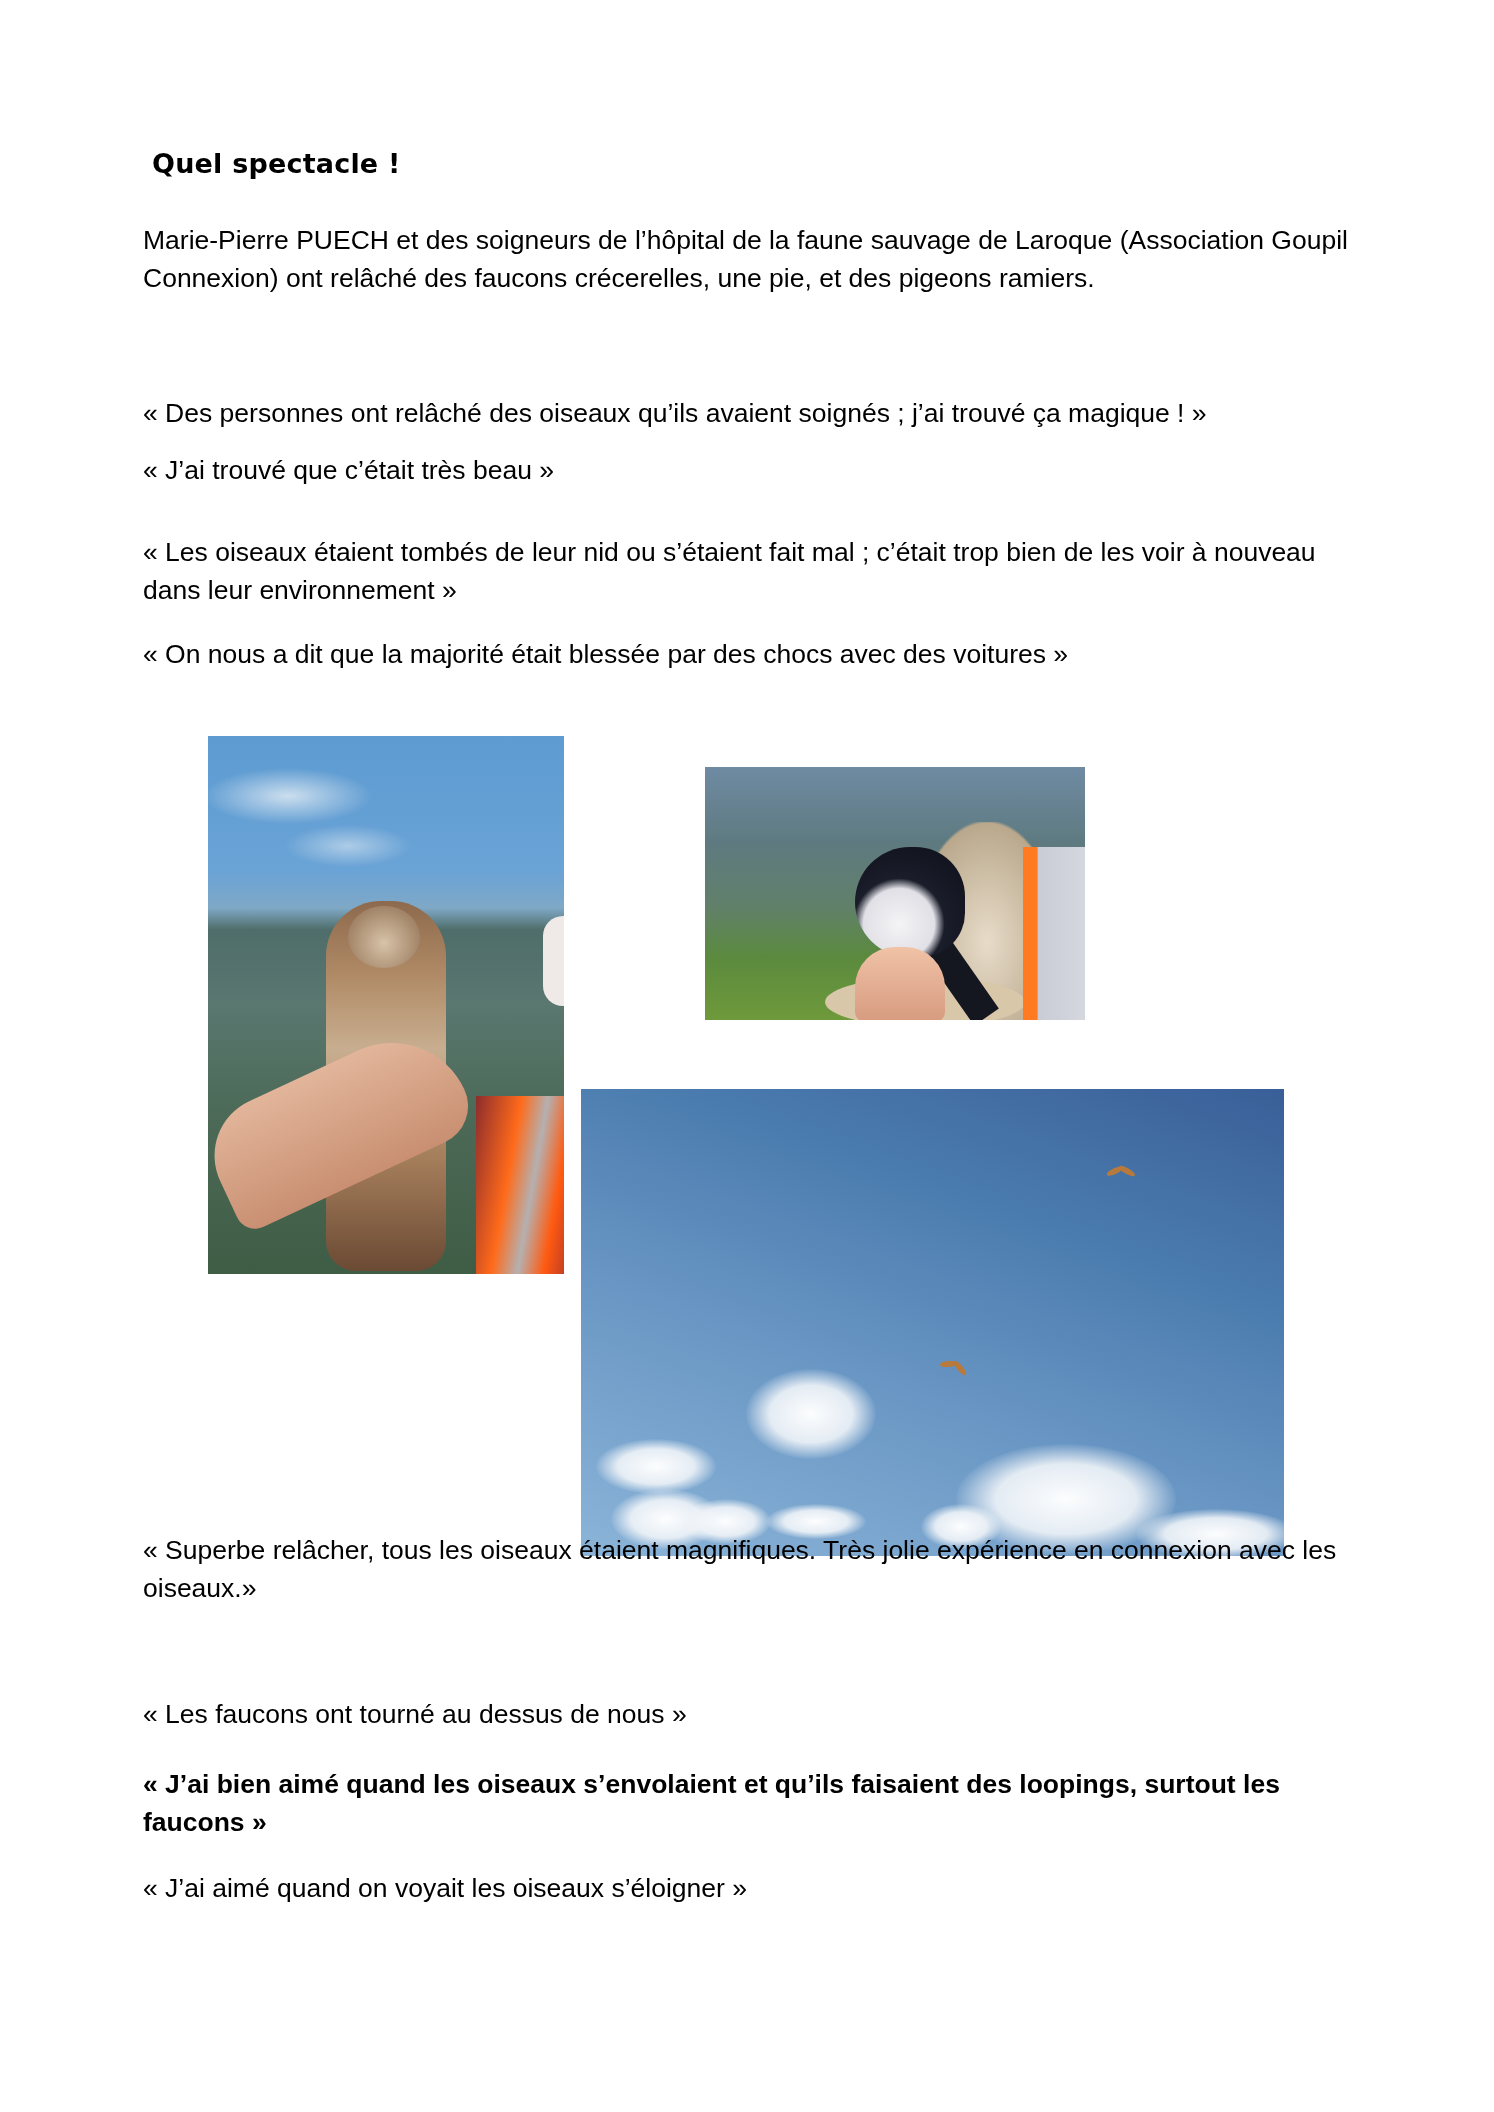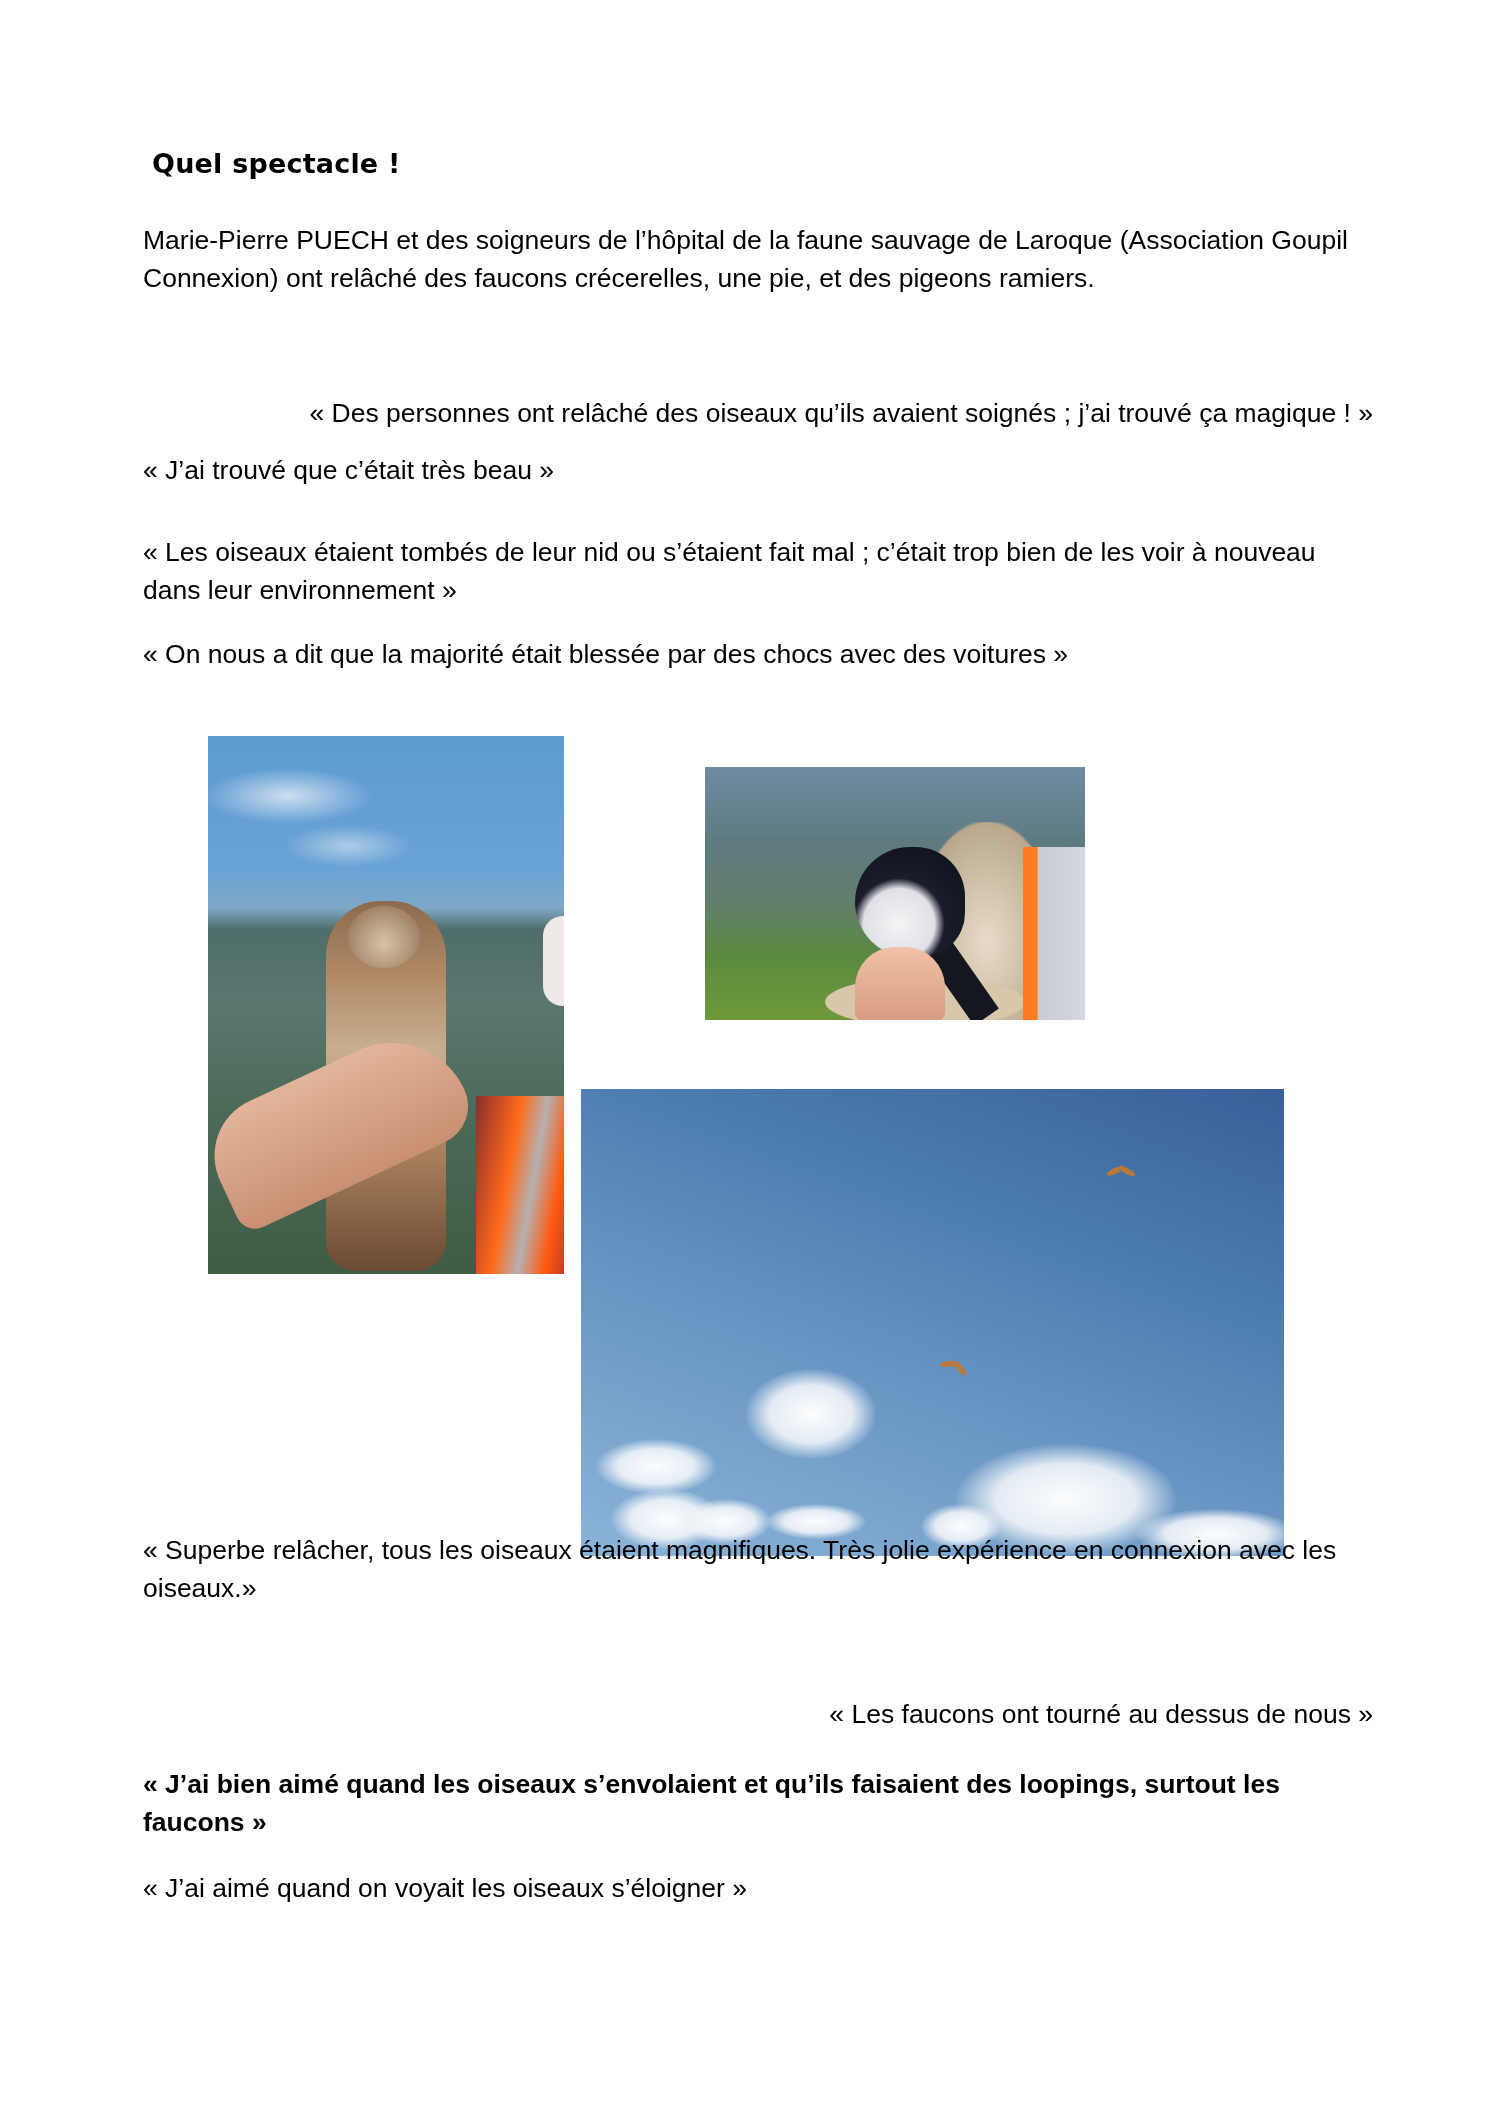--- a/index.html
+++ b/index.html
@@ -54,21 +54,21 @@
   .hawk::before { left: 0; transform: rotate(-25deg); }
   .hawk::after { right: 0; transform: rotate(30deg); }
 </style>
 </head>
 <body>
 
 <div class="abs title">Quel spectacle !</div>
 
 <div class="abs para" style="top:221px;">Marie-Pierre PUECH et des soigneurs de l’hôpital de la faune sauvage de Laroque (Association Goupil Connexion) ont relâché des faucons crécerelles, une pie, et des pigeons ramiers.</div>
 
-<div class="abs para" style="top:394px;text-align:right;">« Des personnes ont relâché des oiseaux qu’ils avaient soignés ; j’ai trouvé ça magique ! »</div>
+<div class="abs para" style="top:394px;">« Des personnes ont relâché des oiseaux qu’ils avaient soignés ; j’ai trouvé ça magique ! »</div>
 <div class="abs para" style="top:451px;">« J’ai trouvé que c’était très beau »</div>
 <div class="abs para" style="top:533px;">« Les oiseaux étaient tombés de leur nid ou s’étaient fait mal ; c’était trop bien de les voir à nouveau dans leur environnement »</div>
 <div class="abs para" style="top:635px;">« On nous a dit que la majorité était blessée par des chocs avec des voitures »</div>
 
 <div class="photo" id="kestrel">
   <div class="cap"></div>
   <div class="vest"></div>
   <div class="bird"></div>
   <div class="head"></div>
   <div class="hand"></div>
@@ -90,15 +90,15 @@
   <div class="cloud" style="left:15px; top:350px; width:120px; height:55px;"></div>
   <div class="cloud" style="left:30px; top:400px; width:110px; height:60px;"></div>
   <div class="cloud" style="left:100px; top:410px; width:90px; height:45px;"></div>
   <div class="cloud" style="left:185px; top:415px; width:100px; height:35px;"></div>
   <div class="cloud" style="left:375px; top:355px; width:220px; height:110px;"></div>
   <div class="cloud" style="left:340px; top:415px; width:80px; height:45px;"></div>
   <div class="cloud" style="left:555px; top:420px; width:160px; height:50px;"></div>
 </div>
 
 <div class="abs para" style="top:1531px;">« Superbe relâcher, tous les oiseaux étaient magnifiques. Très jolie expérience en connexion avec les oiseaux.»</div>
-<div class="abs para" style="top:1695px;text-align:right;">« Les faucons ont tourné au dessus de nous »</div>
+<div class="abs para" style="top:1695px;">« Les faucons ont tourné au dessus de nous »</div>
 <div class="abs para" style="top:1765px;font-weight:bold;">« J’ai bien aimé quand les oiseaux s’envolaient et qu’ils faisaient des loopings, surtout les faucons »</div>
 <div class="abs para" style="top:1869px;">« J’ai aimé quand on voyait les oiseaux s’éloigner »</div>
 
 </body></html>

